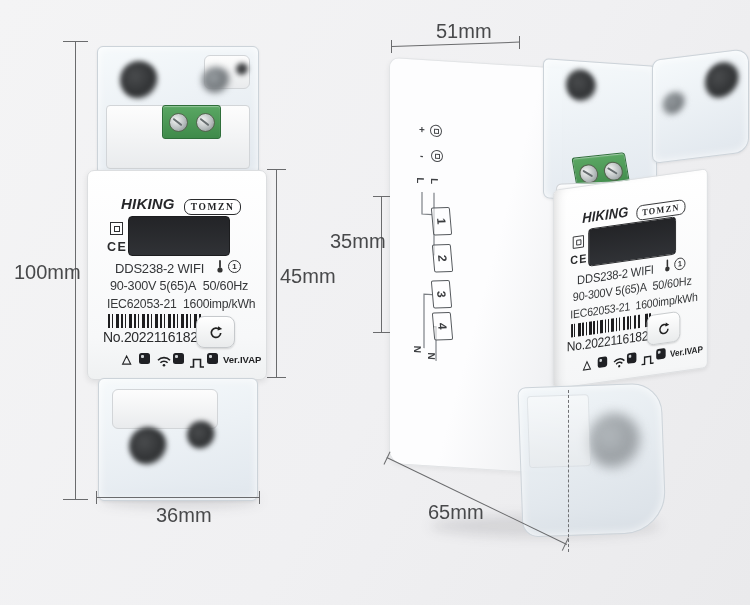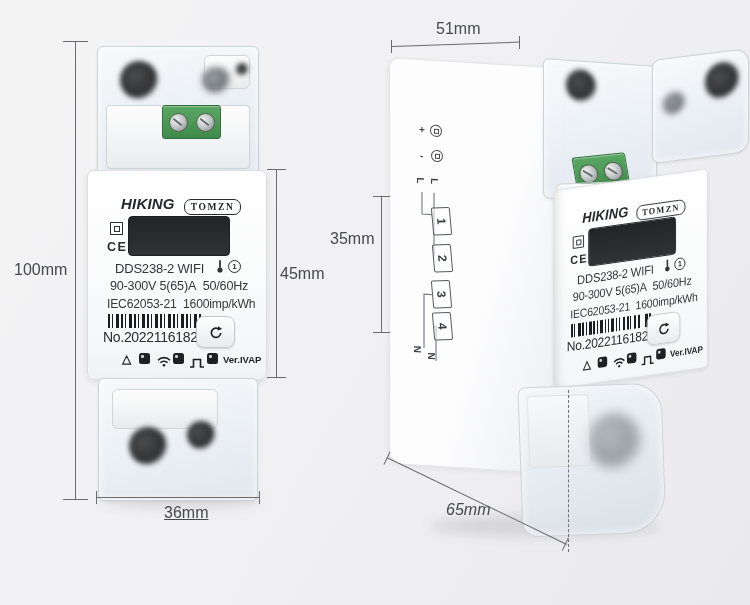--- a/index.html
+++ b/index.html
@@ -7,21 +7,21 @@
     position:relative;width:750px;height:605px;overflow:hidden;
     background:linear-gradient(120deg,#f4f4f5 0%,#f0f0f2 55%,#eaeaec 100%);
     font-family:"Liberation Sans",sans-serif;color:#3a3b3d;
   }
   .abs{position:absolute;}
   
   .dim-line-v{width:0;border-left:1.5px solid #6a6b6d;}
   .dim-line-h{height:0;border-top:1.5px solid #6a6b6d;}
   .dim-tick-h{height:0;border-top:1.5px solid #6a6b6d;}
   .dim-tick-v{width:0;border-left:1.5px solid #6a6b6d;}
-  .dim-label{font-size:16px;color:#48494b;white-space:nowrap;}
+  .dim-label{font-size:20px;color:#48494b;white-space:nowrap;}
   .dim-dash{width:0;border-left:1.5px dashed #707174;}
   
   .cover{
     background:linear-gradient(165deg,rgba(246,250,252,.96),rgba(223,230,237,.9));
     border:1px solid #ccd3d9;border-radius:6px;
     box-shadow:inset 0 0 10px rgba(255,255,255,.85),0 1px 3px rgba(0,0,0,.07);
   }
   .body-white{
     background:linear-gradient(180deg,#ffffff 0%,#f7f8f9 80%,#eff1f2 100%);
     border:1px solid #dcdee0;border-radius:7px;
@@ -291,32 +291,32 @@
   <div class="abs dim-label" style="left:14px;top:261px;">100mm</div>
 
   <div class="abs dim-line-v" style="left:276px;top:170px;height:208px;"></div>
   <div class="abs dim-tick-h" style="left:267px;top:169px;width:19px;"></div>
   <div class="abs dim-tick-h" style="left:267px;top:377px;width:19px;"></div>
   <div class="abs dim-label" style="left:280px;top:265px;">45mm</div>
 
   <div class="abs dim-line-h" style="left:97px;top:497px;width:163px;"></div>
   <div class="abs dim-tick-v" style="left:96px;top:491px;height:13px;"></div>
   <div class="abs dim-tick-v" style="left:259px;top:491px;height:13px;"></div>
-  <div class="abs dim-label" style="left:164px;top:504px;text-decoration:underline;">36mm</div>
+  <div class="abs dim-label" style="left:156px;top:504px;">36mm</div>
 
   <div class="abs dim-line-h" style="left:392px;top:46px;width:128px;transform:rotate(-2deg);transform-origin:0 0;"></div>
   <div class="abs dim-tick-v" style="left:391px;top:40px;height:13px;"></div>
   <div class="abs dim-tick-v" style="left:519px;top:36px;height:13px;"></div>
   <div class="abs dim-label" style="left:436px;top:20px;">51mm</div>
 
   <div class="abs dim-line-v" style="left:381px;top:197px;height:136px;"></div>
   <div class="abs dim-tick-h" style="left:373px;top:196px;width:17px;"></div>
   <div class="abs dim-tick-h" style="left:373px;top:332px;width:17px;"></div>
   <div class="abs dim-label" style="left:330px;top:230px;">35mm</div>
 
   <div class="abs dim-line-h" style="left:387px;top:457px;width:200px;transform:rotate(25.8deg);transform-origin:0 0;">
     <div class="abs dim-tick-v" style="left:0;top:-7px;height:14px;"></div>
     <div class="abs dim-tick-v" style="left:198px;top:-7px;height:14px;"></div>
   </div>
   <div class="abs dim-dash" style="left:568px;top:390px;height:162px;"></div>
-  <div class="abs dim-label" style="left:446px;top:501px;font-style:italic;">65mm</div>
+  <div class="abs dim-label" style="left:428px;top:501px;">65mm</div>
 
 </div>
 
 </body></html>

